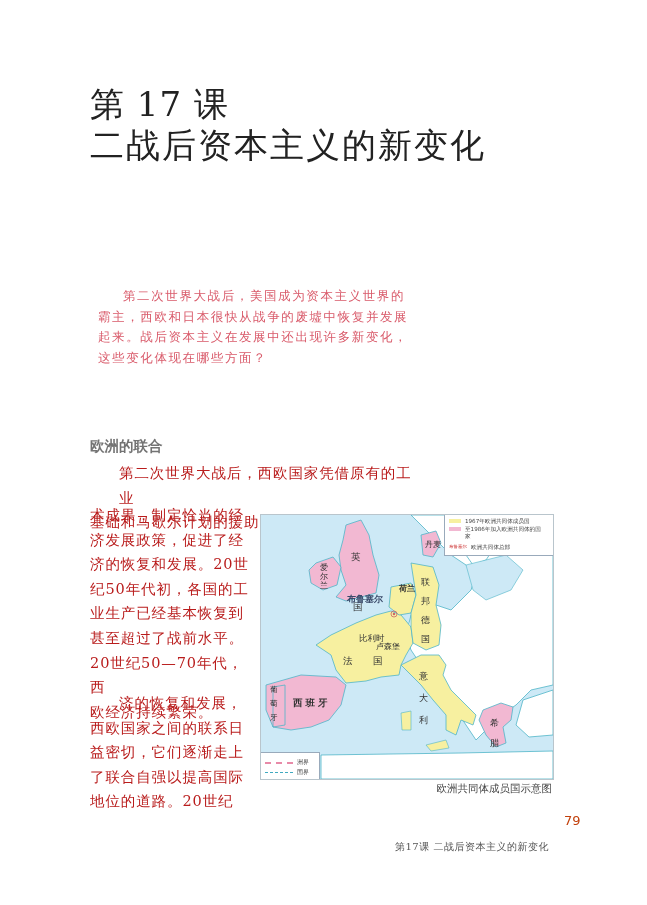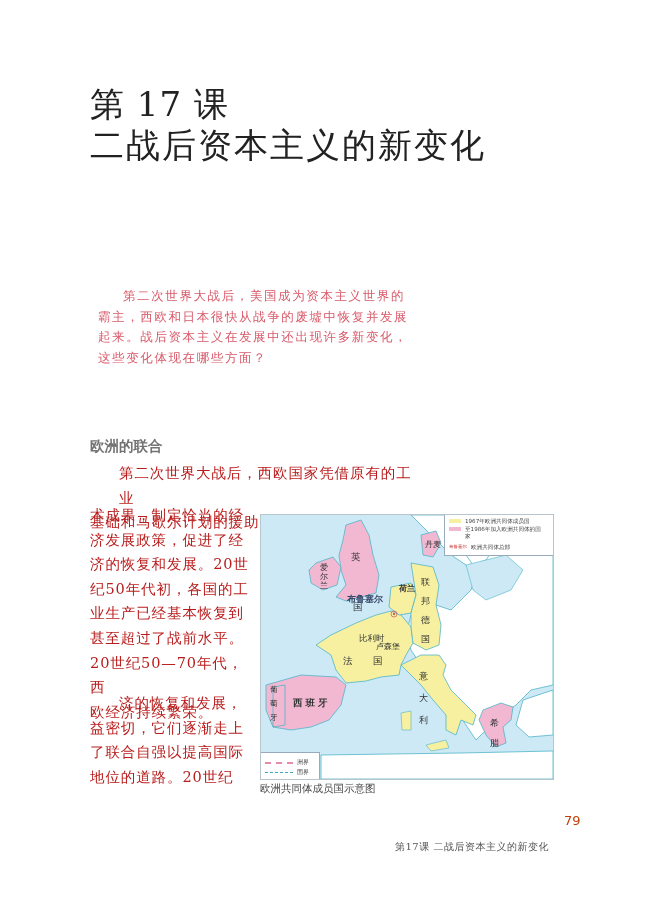--- a/index.html
+++ b/index.html
@@ -16,21 +16,21 @@
   .p1 { left:90px; top:461px; width:328px; }
   .p1 .indent { padding-left:2em; }
   .p1-side { left:90px; top:503px; width:166px; }
   .p2 { left:90px; top:691px; width:166px; }
   .map-wrap { left:260px; top:514px; width:292px; height:264px; border:1px solid #b9c5cc; overflow:hidden; background:#cde9f6; }
   .legend { position:absolute; right:0; top:0; width:108px; height:40px; background:#fff; border-left:1px solid #9ab; border-bottom:1px solid #9ab; font-family:"DejaVu Sans",sans-serif; font-size:5.6px; color:#444; }
   .legend .row { position:absolute; left:4px; display:flex; align-items:flex-start; }
   .legend .sw { width:12px; height:4px; margin-right:4px; margin-top:1px; }
   .legend2 { position:absolute; left:0; bottom:0; width:58px; height:26px; background:#fff; border-top:1px solid #9ab; border-right:1px solid #9ab; font-family:"DejaVu Sans",sans-serif; font-size:6px; color:#444; }
   .map-label { position:absolute; font-family:"DejaVu Sans",sans-serif; font-size:9.5px; color:#333; }
-  .caption { left:260px; top:782px; width:292px; text-align:left; font-size:10.5px; color:#444; }
+  .caption { left:260px; top:782px; width:292px; text-align:right; font-size:10.5px; color:#444; }
   .footer { left:395px; top:816px; font-size:10px; color:#555; letter-spacing:0.5px;margin-top:24px; }
   .page-num { left:564px; top:813px; font-family:"DejaVu Sans","Liberation Sans",sans-serif; font-size:13px; color:#c2410c; }
 </style>
 </head>
 <body>
 
 <div class="abs lesson-num">第 17 课</div>
 <div class="abs lesson-title">二战后资本主义的新变化</div>
 
 <div class="abs intro">第二次世界大战后，美国成为资本主义世界的霸主，西欧和日本很快从战争的废墟中恢复并发展起来。战后资本主义在发展中还出现许多新变化，这些变化体现在哪些方面？</div>
@@ -48,20 +48,21 @@
   <div>济的恢复和发展。20世</div>
   <div>纪50年代初，各国的工</div>
   <div>业生产已经基本恢复到</div>
   <div>甚至超过了战前水平。</div>
   <div>20世纪50—70年代，西</div>
   <div>欧经济持续繁荣。</div>
 </div>
 
 <div class="abs body-text p2">
   <div style="padding-left:2em">济的恢复和发展，</div>
+  <div>西欧国家之间的联系日</div>
   <div>益密切，它们逐渐走上</div>
   <div>了联合自强以提高国际</div>
   <div>地位的道路。20世纪</div>
 </div>
 
 <div class="abs map-wrap">
   <svg width="292" height="264" viewBox="0 0 292 264">
 
     <path d="M150 0 L292 0 L292 170 L270 175 L255 190 L240 200 L225 215 L215 225 L205 210 L195 195 L185 180 L180 170 L170 160 L160 150 L150 135 L145 120 L150 100 L160 95 L175 90 L190 95 L200 85 L210 75 L215 60 L205 50 L190 40 L180 30 L170 20 L160 10 Z" fill="#ffffff" stroke="#4fb5c8" stroke-width="0.8"></path>
 

